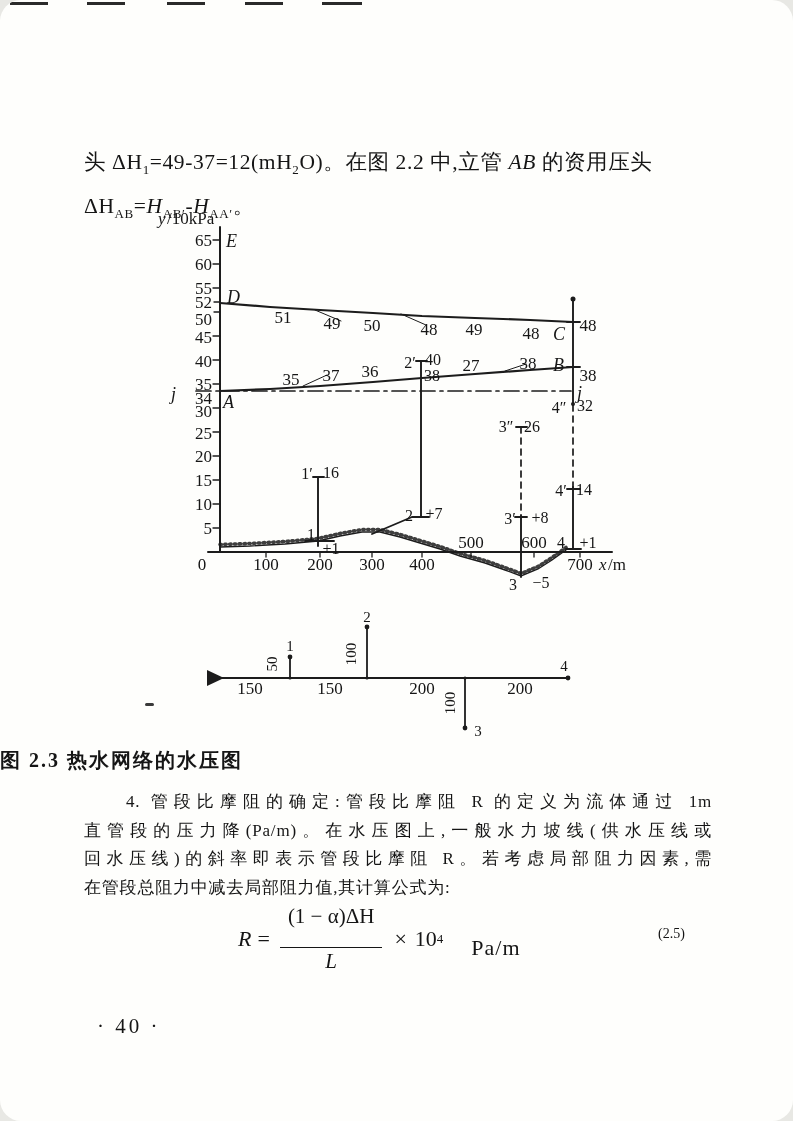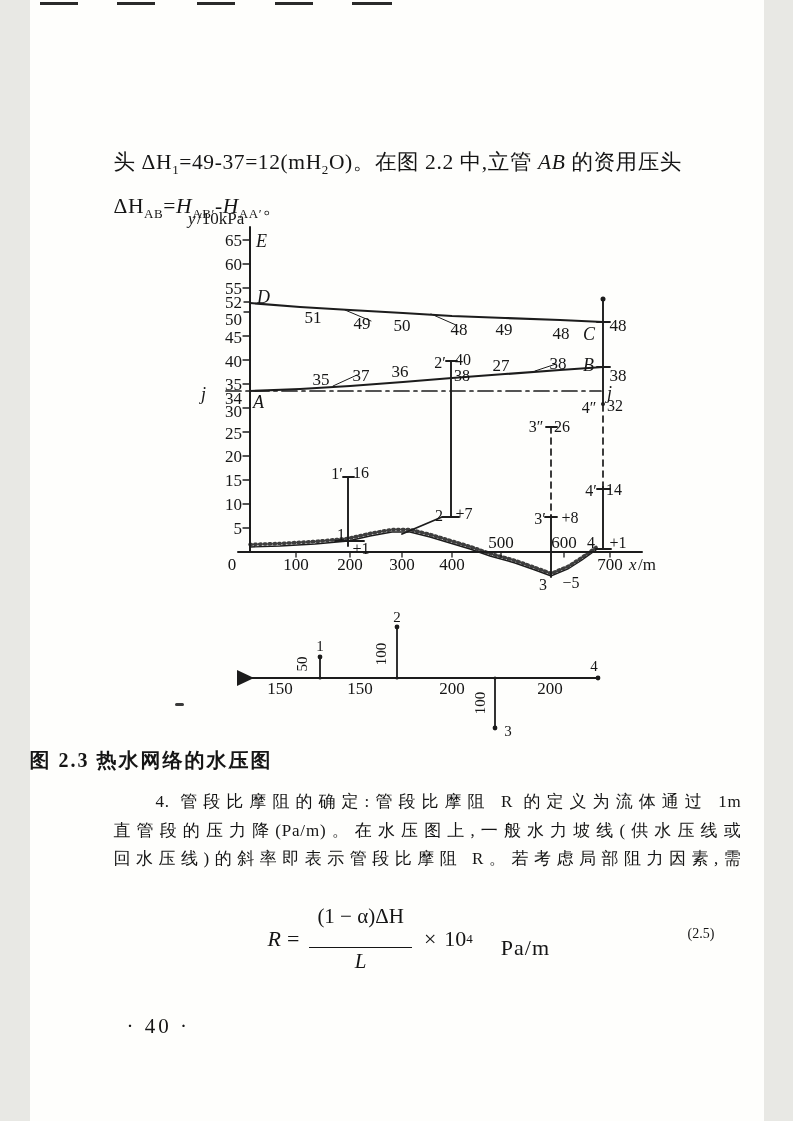--- a/index.html
+++ b/index.html
@@ -1,17 +1,17 @@
 <!DOCTYPE html>
 <html><head>
 <meta charset="utf-8">
 <style>
   html,body{margin:0;padding:0;background:#e8e8e4;}
-  .page{position:relative;width:734px;height:1121px;background:#fefefc;margin:0 auto;
-        font-family:"Liberation Serif","DejaVu Serif",serif;color:#151515;overflow:hidden;}
+  .page{position:relative;width:793px;height:1121px;background:#fefefc;margin:0 auto;
+        font-family:"Liberation Serif","DejaVu Serif",serif;color:#151515;overflow:hidden;border-radius:21px;}
   .top-mark{position:absolute;top:2px;height:3px;background:#2a2a2a;}
   .intro{position:absolute;left:84px;top:122px;width:634px;font-size:21.5px;line-height:37px;
          letter-spacing:.6px;}
   .intro sub,.fline sub{font-size:13px;}
   .var{font-style:italic;}
   .art{position:absolute;left:0;top:0;z-index:1;pointer-events:none;
        font-family:"Liberation Serif","DejaVu Serif",serif;}
   .art text{fill:#161616;}
   .caption{position:absolute;left:0;right:0;top:747px;text-align:left;font-size:20px;
            letter-spacing:2px;font-weight:bold;z-index:2;}
@@ -200,20 +200,21 @@
       <text x="520" y="694">200</text>
     </g>
   </svg>
 
   <div class="caption">图 2.3  热水网络的水压图</div>
 
   <div class="bodytext">
     <div class="body-line first">4. 管段比摩阻的确定:管段比摩阻 R 的定义为流体通过 1m</div>
     <div class="body-line">直管段的压力降(Pa/m)。在水压图上,一般水力坡线(供水压线或</div>
     <div class="body-line">回水压线)的斜率即表示管段比摩阻 R。若考虑局部阻力因素,需</div>
+    <div class="body-line last">在管段总阻力中减去局部阻力值,其计算公式为:</div>
   </div>
 
   <div class="formula">
     <span class="lhs">R</span>
     <span class="eq">=</span>
     <span class="frac">
       <span class="num">(1 − α)ΔH</span>
       <span class="den">L</span>
     </span>
     <span class="times">×</span>

